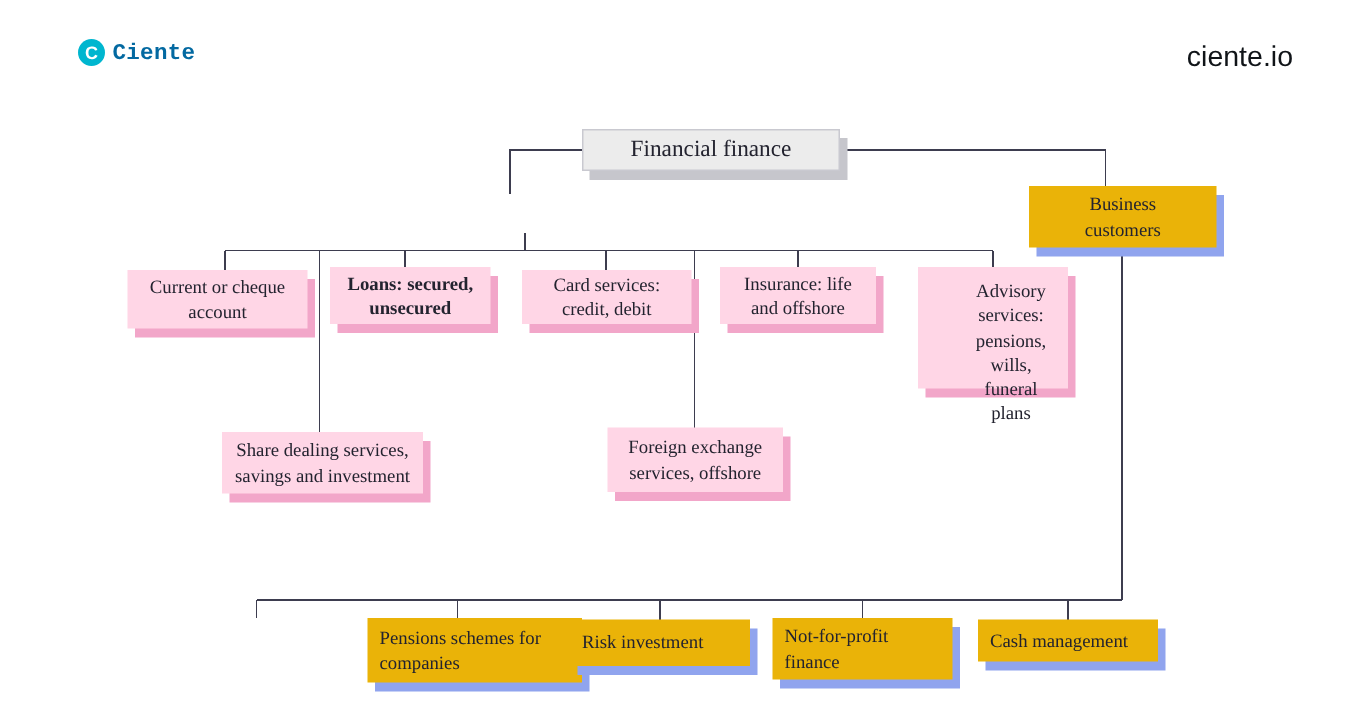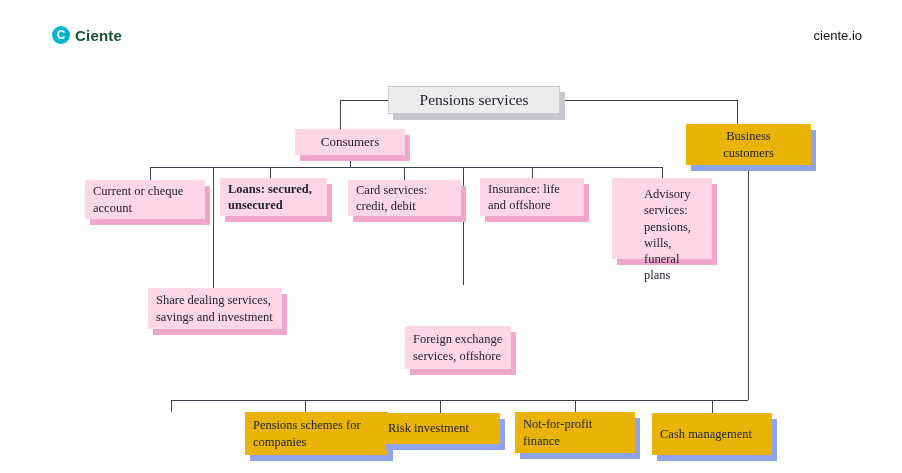--- a/index.html
+++ b/index.html
@@ -6,31 +6,31 @@
   .canvas {
     position:relative; width:902px; height:473px; background:#ffffff;
     font-family:"Liberation Serif","DejaVu Serif",serif; color:#23232f; overflow:hidden;
   }
   
   .brand { position:absolute; left:52px; top:26px; display:flex; align-items:center; gap:5px;
            font-family:"Liberation Sans","DejaVu Sans",sans-serif; }
   .logo-circle { width:18px; height:18px; border-radius:50%; background:#00b6cf; color:#ffffff;
                  display:flex; align-items:center; justify-content:center;
                  font-weight:bold; font-size:12px; line-height:1; }
-  .logo-text { font-weight:bold; font-size:15px; color:#14532d; letter-spacing:.2px; }
+  .logo-text { font-weight:bold; font-size:15px; color:#0369a1; letter-spacing:.2px;font-family:Liberation Mono, monospace; }
   .site-link { position:absolute; right:40px; top:28px; font-family:"Liberation Sans","DejaVu Sans",sans-serif;
-               font-size:13px; color:#101418; }
+               font-size:19px; color:#101418; }
   
   svg.wires { position:absolute; left:0; top:0; width:902px; height:473px; }
   svg.wires path { fill:none; stroke:#3d3d4f; stroke-width:1; shape-rendering:crispEdges; }
   
   .node { position:absolute; box-sizing:border-box; display:flex; align-items:center;
           padding:5px 8px; font-size:12.5px; line-height:1.3; }
   .node.center { justify-content:center; text-align:center; }
-  .pink { background:#ffd6e6; box-shadow:5px 6px 0 #f2a6c9; }
+  .pink { background:#ffd6e6; box-shadow:5px 6px 0 #f2a6c9;text-align:center; }
   .blue { background:#eab308; box-shadow:5px 6px 0 #90a4ee; }
   .gray { background:#ececec; border:1px solid #c9c9d0; box-shadow:5px 6px 0 #c6c6cc; }
   .title { font-size:15.5px; }
 </style>
 </head>
 <body>
 
 <div class="canvas">
 
   <div class="brand">
@@ -53,42 +53,41 @@
     <path d="M463 167 V285"></path>
     <path d="M748 165 V400"></path>
     <path d="M171 400 H748"></path>
     <path d="M171 400 V412"></path>
     <path d="M305 400 V412"></path>
     <path d="M440 400 V413"></path>
     <path d="M575 400 V412"></path>
     <path d="M712 400 V413"></path>
   </svg>
 
-  <div class="node gray center title" style="left:388px; top:86px; width:172px; height:28px;">Pensions services</div>
+  <div class="node gray center title" style="left:388px; top:86px; width:172px; height:28px;">Financial finance</div>
 
-  <div class="node pink center" style="left:295px; top:129px; width:110px; height:26px; font-size:13px;">Consumers</div>
 
   <div class="node blue center" style="left:686px; top:124px; width:125px; height:41px; padding:5px 20px;">Business customers</div>
 
   <div class="node pink" style="left:85px; top:180px; width:120px; height:39px;">Current or cheque account</div>
 
   <div class="node pink" style="left:220px; top:178px; width:107px; height:38px;font-weight:bold;">Loans: secured, unsecured</div>
 
   <div class="node pink" style="left:348px; top:180px; width:113px; height:36px;">Card services: credit, debit</div>
 
   <div class="node pink" style="left:480px; top:178px; width:104px; height:38px;">Insurance: life and offshore</div>
 
   <div class="node pink" style="left:612px; top:178px; width:100px; height:81px; align-items:flex-start; padding-top:8px;padding-left:32px;">Advisory services: pensions, wills, funeral plans</div>
 
   <div class="node pink" style="left:148px; top:288px; width:134px; height:41px;">Share dealing services, savings and investment</div>
 
-  <div class="node pink" style="left:405px; top:285px; width:106px; height:43px;margin-top:41px;">Foreign exchange services, offshore</div>
+  <div class="node pink" style="left:405px; top:285px; width:117px; height:43px;">Foreign exchange services, offshore</div>
 
 
   <div class="node blue" style="left:245px; top:412px; width:143px; height:43px;">Pensions schemes for companies</div>
 
   <div class="node blue" style="left:380px; top:413px; width:120px; height:31px;">Risk investment</div>
 
   <div class="node blue" style="left:515px; top:412px; width:120px; height:41px;">Not-for-profit finance</div>
 
-  <div class="node blue" style="left:652px; top:413px; width:120px; height:42px;">Cash management</div>
+  <div class="node blue" style="left:652px; top:413px; width:120px; height:28px;">Cash management</div>
 
 </div>
 
 </body></html>

